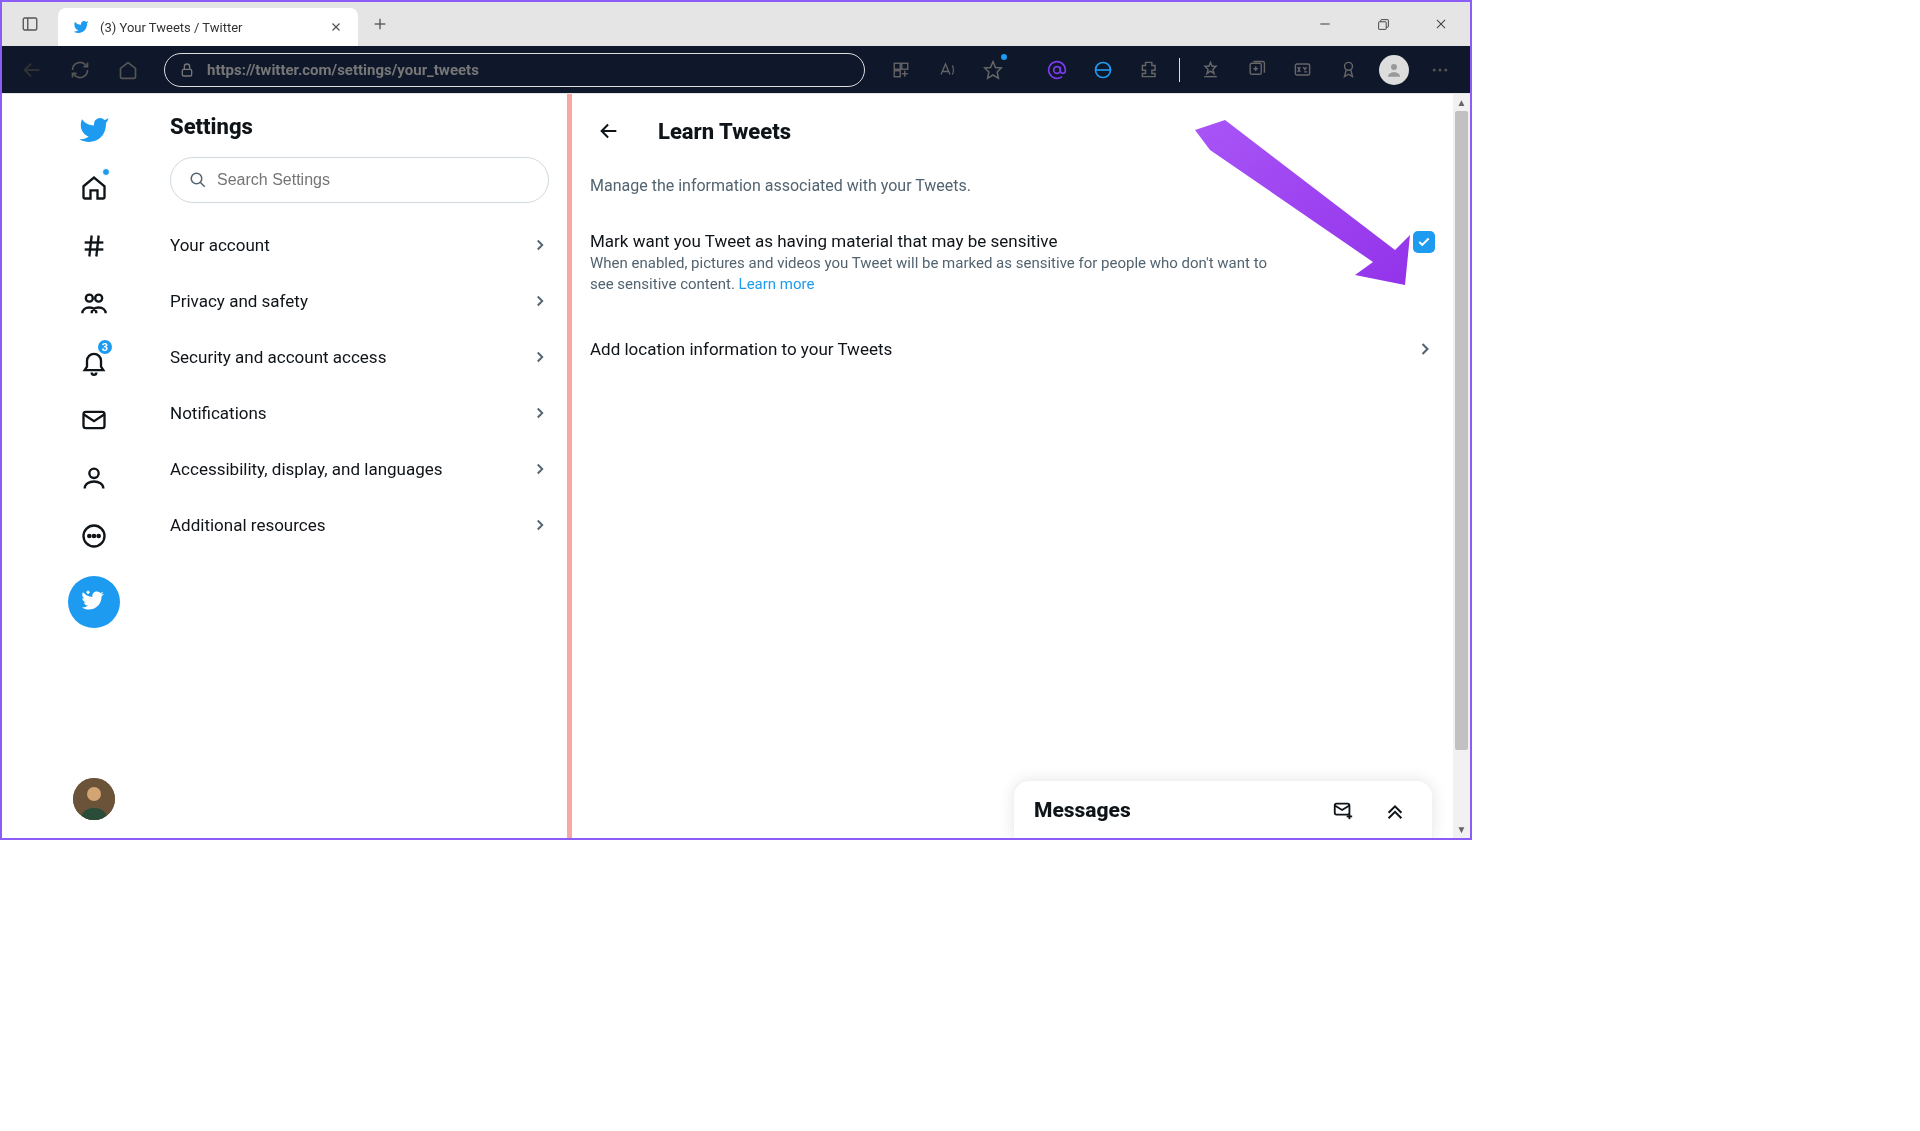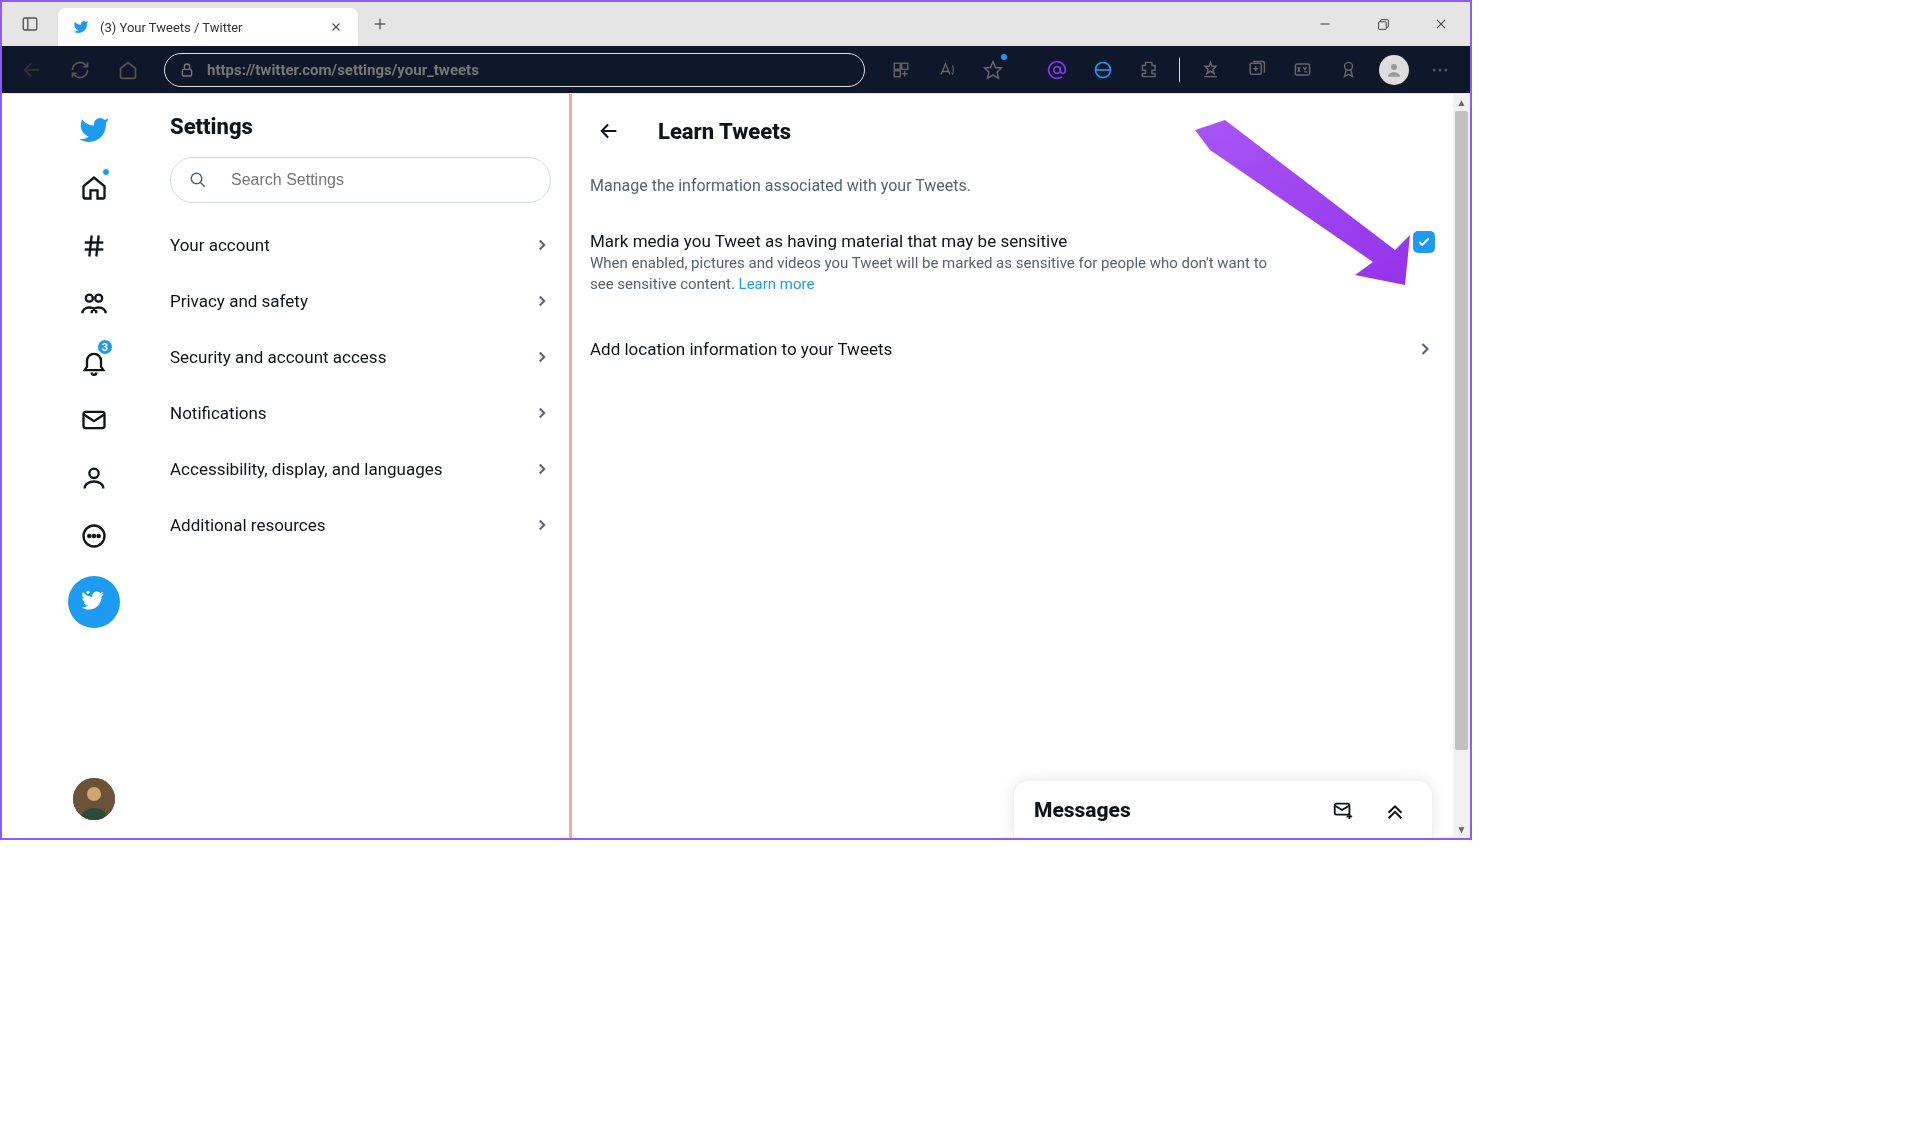--- a/index.html
+++ b/index.html
@@ -42,24 +42,24 @@
 
 .tw-app { flex: 1; display: flex; background: #fff; }
 .tw-nav { width: 150px; display: flex; flex-direction: column; align-items: center; padding-top: 10px; gap: 6px; padding-left: 34px; }
 .nav-item { width: 52px; height: 52px; display: flex; align-items: center; justify-content: center; border-radius: 50%; position: relative; color: #0f1419; }
 .nav-item.compose { background: #1d9bf0; color: #fff; margin-top: 8px; }
 .nav-badge { position: absolute; top: 2px; right: 6px; background: #1d9bf0; color: #fff; font-size: 11px; font-weight: bold; border-radius: 10px; min-width: 18px; height: 18px; display: flex; align-items: center; justify-content: center; border: 2px solid #fff; }
 .nav-dot { position: absolute; top: 6px; right: 10px; width: 8px; height: 8px; background: #1d9bf0; border-radius: 50%; border: 1px solid #fff; }
 .nav-spacer { flex: 1; }
 .nav-avatar { width: 42px; height: 42px; border-radius: 50%; background: linear-gradient(135deg, #8b6f47, #5d4e37); margin-bottom: 18px; overflow: hidden; display:flex; align-items:center; justify-content:center; color:#fff; font-size:20px;}
 
-.settings-col { width: 420px; border-right: 3px solid #fca5a5; padding: 12px 0; }
+.settings-col { width: 420px; border-right: 5px solid #fca5a5; padding: 12px 0; }
 .settings-title { font-size: 22px; font-weight: 800; color: #0f1419; padding: 8px 18px 18px; }
 .search-wrap { padding: 0 18px 14px; }
-.search-box { height: 46px; border: 1px solid #cfd9de; border-radius: 30px; display: flex; align-items: center; padding: 0 18px; gap: 24px; color: #536471; }
+.search-box { height: 46px; border: 1px solid #cfd9de; border-radius: 30px; display: flex; align-items: center; padding: 0 18px; gap: 10px; color: #536471; }
 .search-input { border: none; outline: none; font-size: 16px; color: #536471; flex: 1; background: transparent; }
 .settings-item { display: flex; align-items: center; justify-content: space-between; padding: 18px 18px; cursor: pointer; }
 .settings-label { font-size: 17px; color: #0f1419; }
 .chevron { color: #536471; }
 
 .detail-col { flex: 1; padding: 12px 0; position: relative; }
 .detail-header { display: flex; align-items: center; gap: 30px; padding: 6px 18px 12px; }
 .back-btn { width: 38px; height: 38px; display: flex; align-items: center; justify-content: center; border-radius: 50%; color: #0f1419; }
 .detail-title { font-size: 22px; font-weight: 800; color: #0f1419; }
 .detail-desc { padding: 14px 18px 22px; font-size: 16px; color: #536471; }
@@ -390,21 +390,21 @@
                 <line x1="20" y1="12" x2="4" y2="12"></line>
                 <polyline points="11 5 4 12 11 19"></polyline>
               </svg>
           </div>
           <div class="detail-title">Learn Tweets</div>
         </div>
         <div class="detail-desc">Manage the information associated with your Tweets.</div>
 
         <div class="setting-row">
           <div class="row-top">
-            <div class="row-title">Mark media you Tweet as having material that may be sensitive</div>
+            <div class="row-title">Mark want you Tweet as having material that may be sensitive</div>
             <div class="checkbox">
               <svg width="14" height="14" viewBox="0 0 24 24" fill="none" stroke="#fff" stroke-width="3.5">
                   <polyline points="4 12 9 17 20 6"></polyline>
                 </svg>
             </div>
           </div>
           <div class="row-desc">
             <span>When enabled, pictures and videos you Tweet will be marked as sensitive for people who don't want to see sensitive content. </span><a class="learn-more">Learn more</a>
           </div>
         </div>

